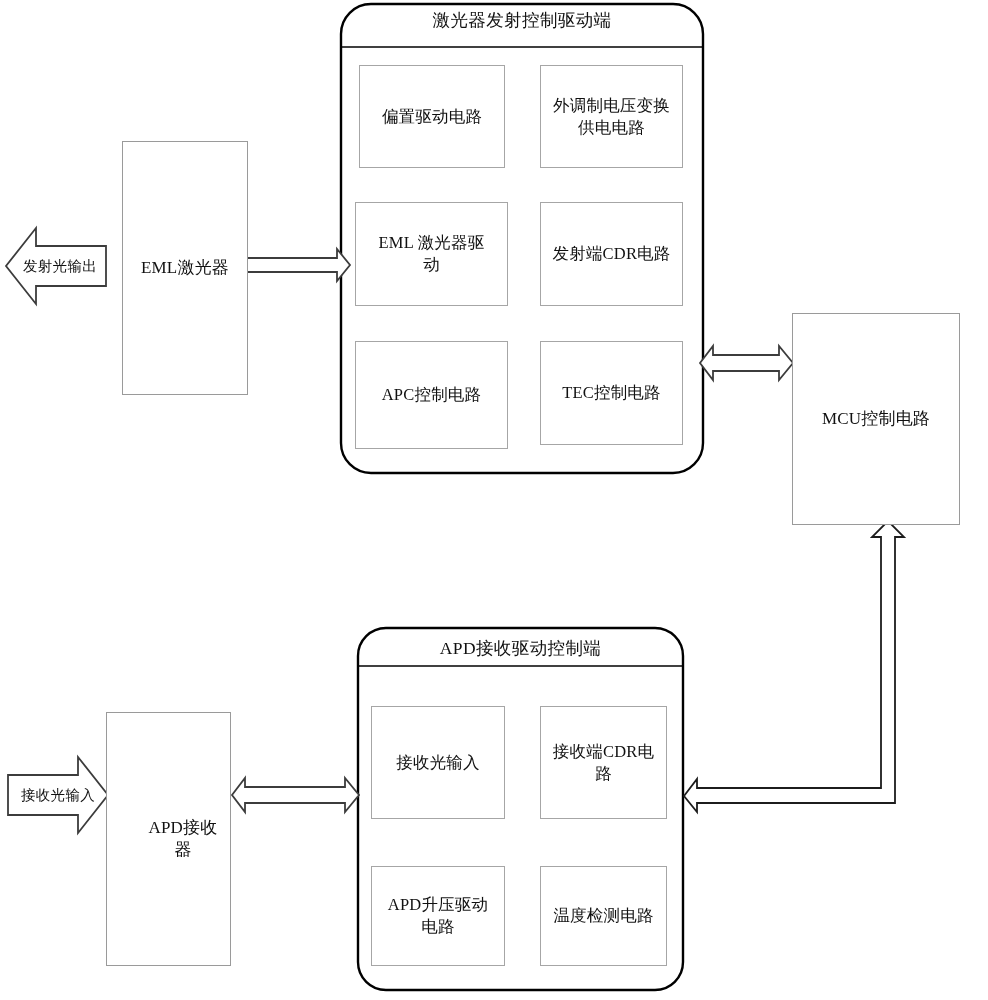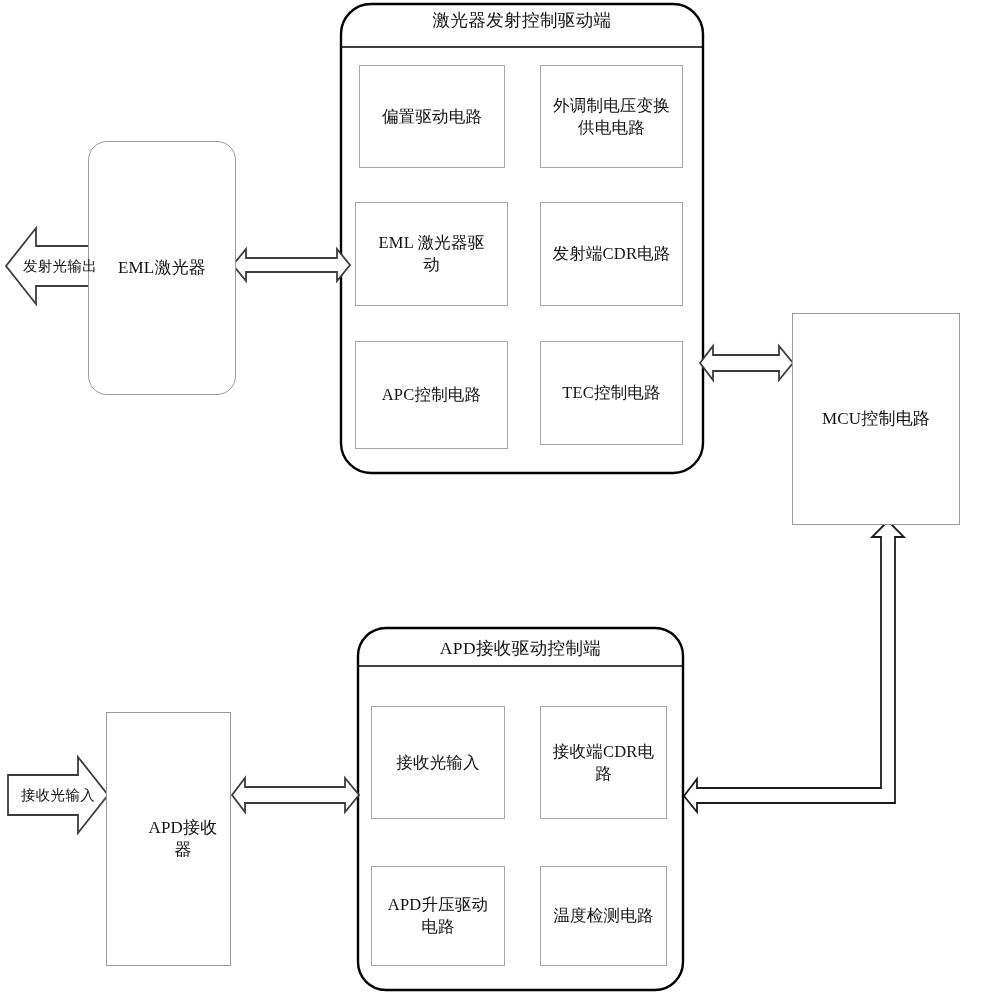--- a/index.html
+++ b/index.html
@@ -162,21 +162,21 @@
   </div>
 
   <div class="node inner-box" style="left:371px; top:866px; width:134px; height:100px;">
     <span class="lbl">APD升压驱动<br>电路</span>
   </div>
 
   <div class="node inner-box" style="left:540px; top:866px; width:127px; height:100px;">
     <span class="lbl">温度检测电路</span>
   </div>
 
-  <div class="node plain-box big-lbl" style="left:88px; top:141px; width:148px; height:254px;border-radius:19px;">
+  <div class="node plain-box big-lbl" style="left:122px; top:141px; width:126px; height:254px;">
     <span class="lbl">EML激光器</span>
   </div>
 
   <div class="node plain-box big-lbl" style="left:106px; top:712px; width:125px; height:254px;padding-left:29px;">
     <span class="lbl">APD接收器</span>
   </div>
 
   <div class="node plain-box big-lbl" style="left:792px; top:313px; width:168px; height:212px;">
     <span class="lbl">MCU控制电路</span>
   </div>

